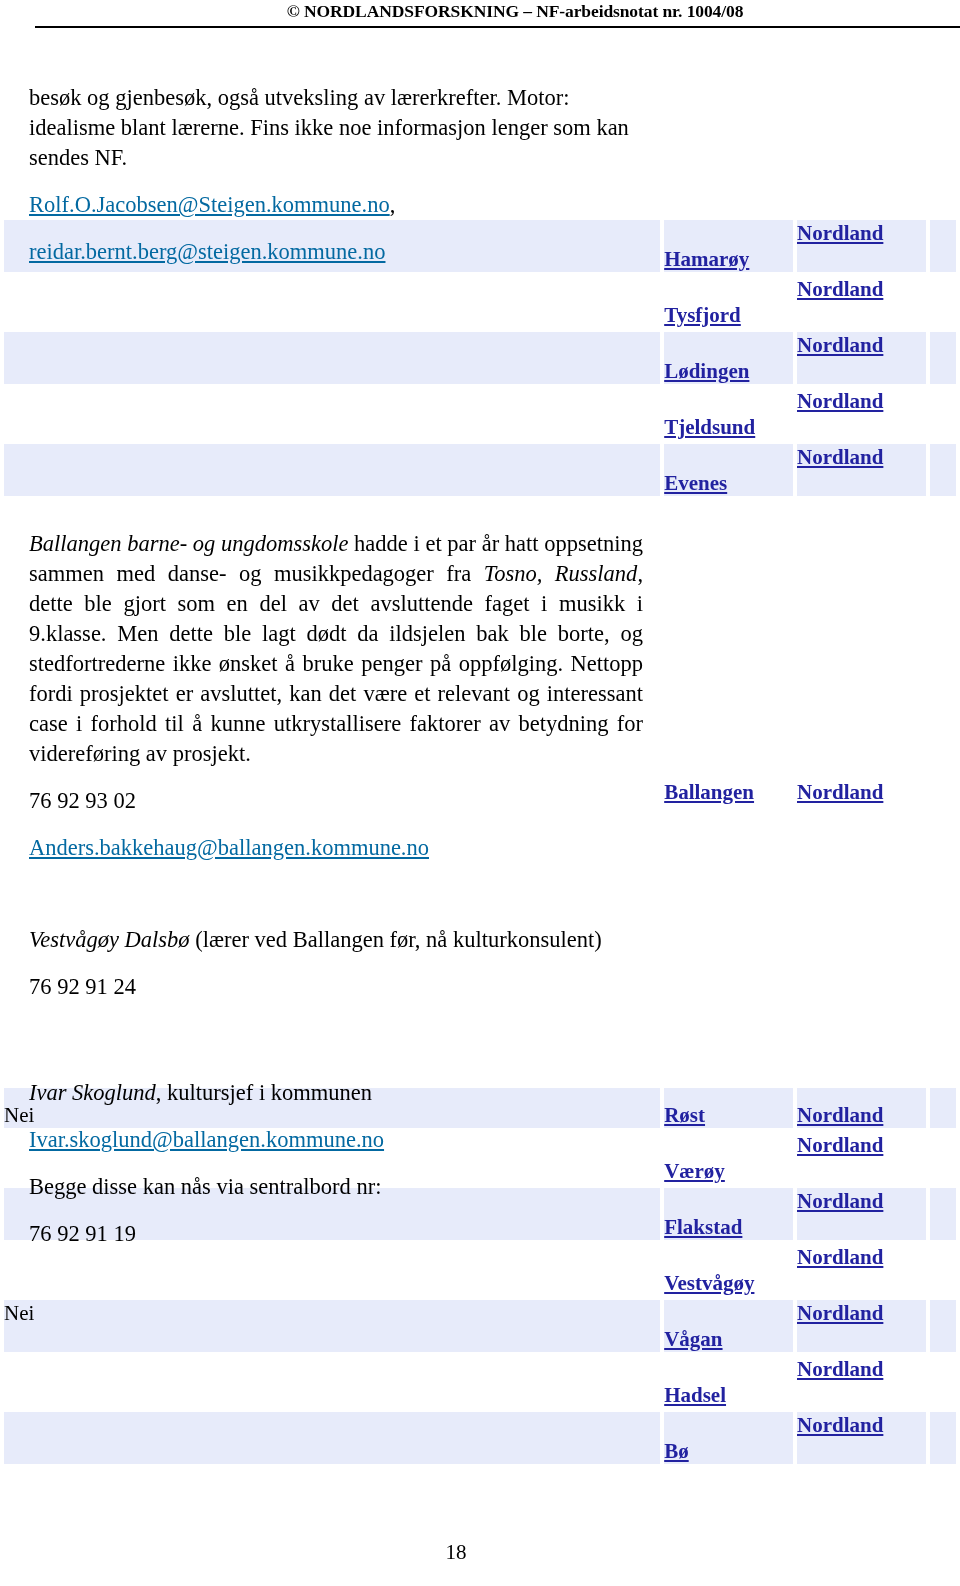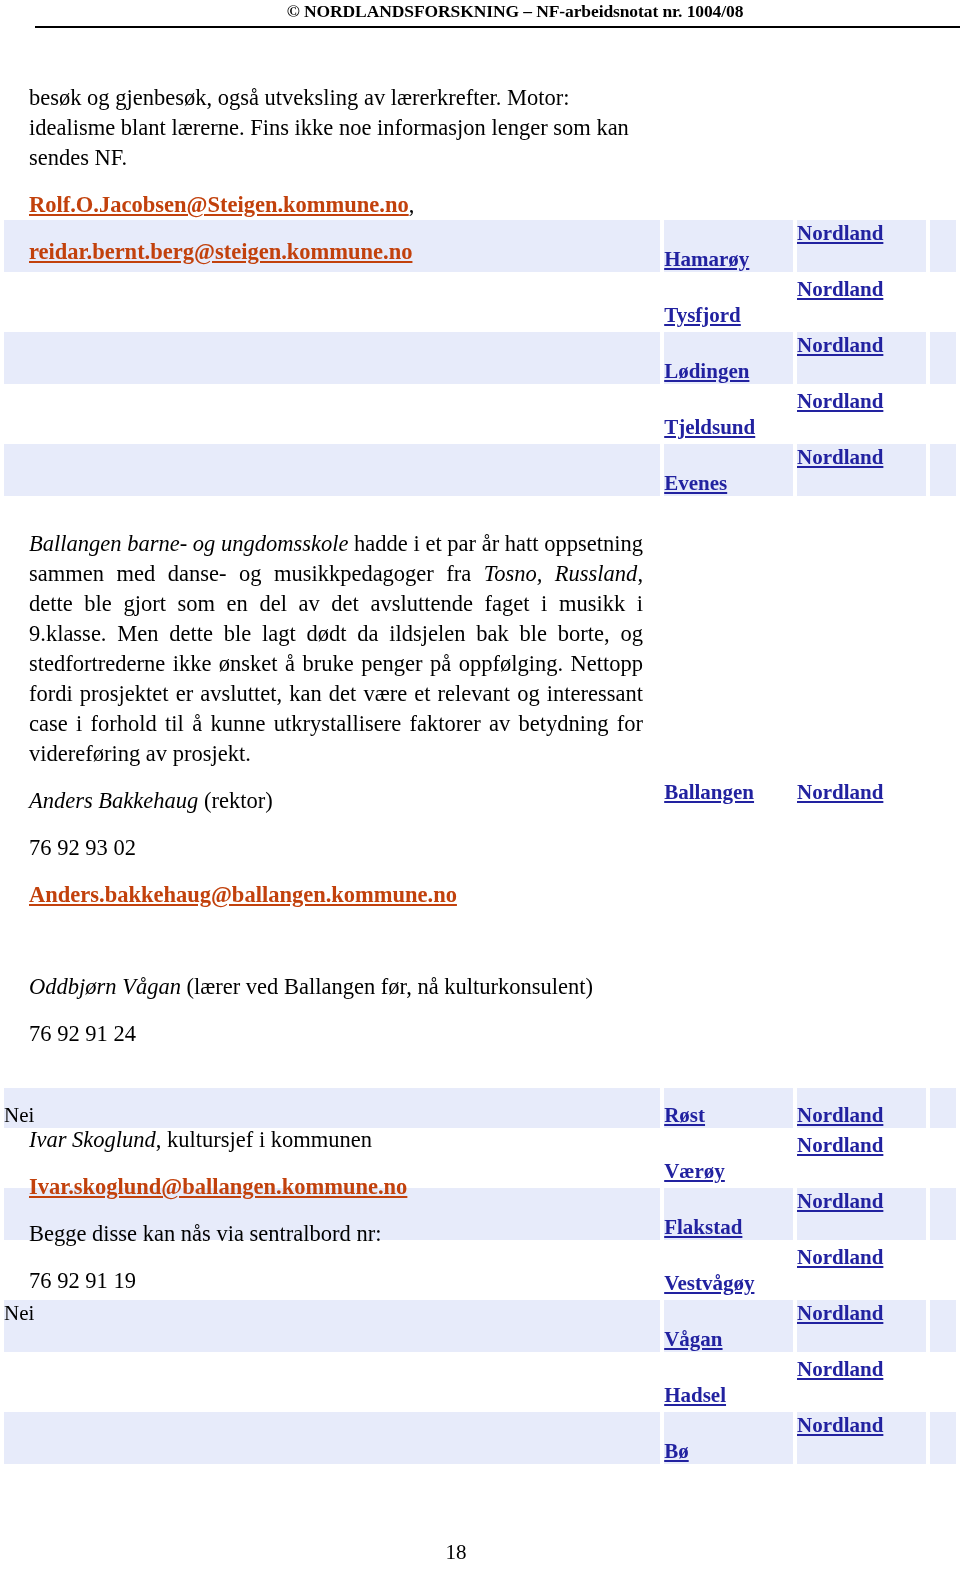--- a/index.html
+++ b/index.html
@@ -46,23 +46,22 @@
     width: 648px;
   }
   .para {
     font-size: 22.5px;
     line-height: 30px;
     margin: 17px;
   }
   .para.justify-inter { text-align: justify; text-align-last: left; }
   .ital { font-style: italic; }
   .mail {
-    color: #c2410c;
+    color: #0369a1;
     text-decoration: underline;
-    font-weight: bold;
   }
   .spacer-sm { height: 14px; }
   .spacer-md { height: 28px; }
 
   
   .sheet {
     position: absolute;
     left: 0;
     top: 0;
     width: 960px;
@@ -222,27 +221,26 @@
     <span class="mail">Rolf.O.Jacobsen@Steigen.kommune.no</span><span>,</span>
   </p>
   <p class="para">
     <span class="mail">reidar.bernt.berg@steigen.kommune.no</span>
   </p>
 </div>
 
 <div class="doc-body" style="top:512px; width:648px;">
   <p class="para justify-inter"><span class="ital">Ballangen barne- og ungdomsskole</span><span> hadde i et par år hatt oppsetning sammen med danse- og musikkpedagoger fra </span><span class="ital">Tosno, Russland</span><span>, dette ble gjort som en del av det avsluttende faget i musikk i 9.klasse.  Men dette ble lagt dødt da ildsjelen bak ble borte, og stedfortrederne ikke ønsket å bruke penger på oppfølging.  Nettopp fordi prosjektet er avsluttet, kan det være et relevant og interessant case i forhold til å kunne utkrystallisere faktorer av betydning for videreføring av prosjekt.</span></p>
 
-  <p class="para"><span class="ital">Anders Bakkehaug</span><span> (rektor)</span></p>
   <p class="para">76 92 93 02</p>
   <p class="para"><span class="mail">Anders.bakkehaug@ballangen.kommune.no</span></p>
 
   <div class="spacer-md"></div>
 
-  <p class="para"><span class="ital">Oddbjørn Vågan</span><span> (lærer ved Ballangen før, nå kulturkonsulent)</span></p>
+  <p class="para"><span class="ital">Vestvågøy Dalsbø</span><span> (lærer ved Ballangen før, nå kulturkonsulent)</span></p>
   <p class="para">76 92 91 24</p>
 
   <div class="spacer-md"></div>
   <div class="spacer-sm"></div>
 
   <p class="para"><span class="ital">Ivar Skoglund</span><span>, kultursjef i kommunen</span></p>
   <p class="para"><span class="mail">Ivar.skoglund@ballangen.kommune.no</span></p>
   <p class="para">Begge disse kan nås via sentralbord nr:</p>
   <p class="para">76 92 91 19</p>
 </div>

